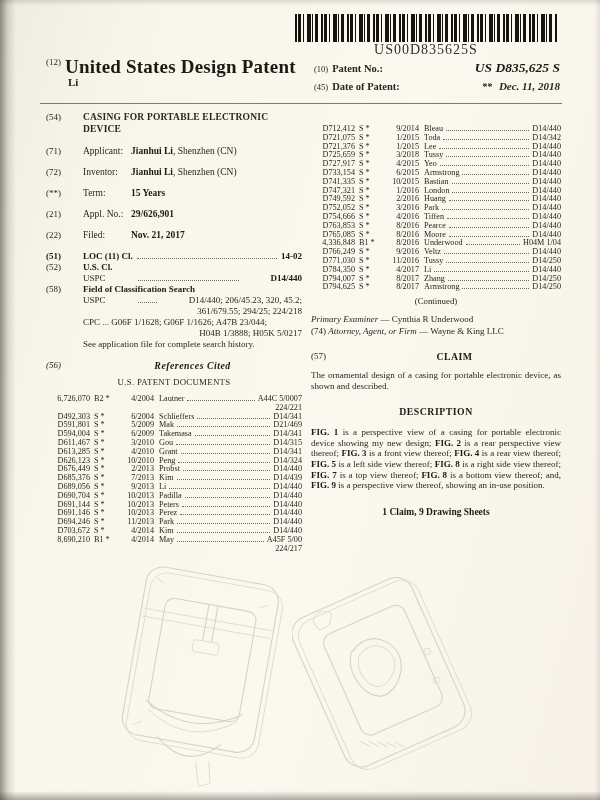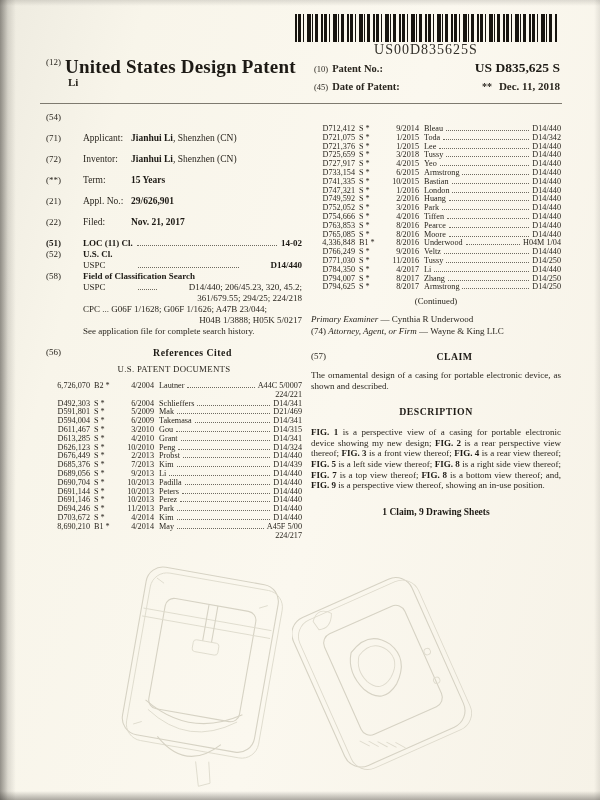--- a/index.html
+++ b/index.html
@@ -37,21 +37,21 @@
   
   .header{position:absolute;left:46px;top:56px;width:514px;display:flex;}
   .header-left{width:268px;}
   .kind{font-size:9px;vertical-align:8px;}
   .main-title{font-size:19px;font-weight:bold;letter-spacing:.2px;color:#1d1a15;}
   .author{font-size:11px;font-weight:bold;margin-left:22px;margin-top:-2px;}
   .header-right{flex:1;padding-top:4px;}
   .hr-row{display:flex;align-items:baseline;font-size:10.5px;margin-bottom:4px;}
   .hr-num{font-size:8.5px;margin-right:4px;}
   .hr-label{font-weight:bold;font-size:10.5px;}
-  .hr-val{margin-left:auto;font-weight:bold;}
+  .hr-val{margin-left:auto;font-weight:bold;font-style:italic;}
   .patent-no-val{font-size:13.5px;color:#1d1a15;}
   .date-val{font-size:11px;}
   .stars{font-weight:bold;margin-right:7px;font-size:10px;}
   .header-rule{position:absolute;left:40px;top:103px;width:522px;border-top:1.2px solid #7e7a6f;}
 
   
   .col-left{position:absolute;left:46px;top:112px;width:256px;}
   .col-right{position:absolute;left:311px;top:112px;width:250px;}
 
   .sect{display:flex;margin-bottom:11px;}
@@ -128,20 +128,21 @@
         <span class="hr-val date-val"><b class="stars">**</b><b>Dec. 11, 2018</b></span>
       </div>
     </div>
   </div>
   <div class="header-rule"></div>
 
   <div class="col-left">
 
     <div class="sect">
       <span class="num">(54)</span>
+      <span class="p54-title">CASING FOR PORTABLE ELECTRONIC DEVICE</span>
     </div>
 
     <div>
 
         <div class="sect">
           <span class="num">(71)</span>
           <span class="bib-label">Applicant:</span>
           <span class="bib-val"><b>Jianhui Li</b><span>, Shenzhen (CN)</span></span>
         </div>
 
@@ -194,21 +195,21 @@
         <span>USPC</span>
         <span class="lead"></span>
         <span>D14/440; 206/45.23, 320, 45.2;</span>
       </div>
       <div class="right-al">361/679.55; 294/25; 224/218</div>
       <div class="indent">CPC ... G06F 1/1628; G06F 1/1626; A47B 23/044;</div>
       <div class="right-al">H04B 1/3888; H05K 5/0217</div>
       <div class="cls-note">See application file for complete search history.</div>
     </div>
 
-    <div class="sect" style="margin:10px 0 0 0;">
+    <div class="sect" style="margin:10px 0 0 0;font-style:italic;">
       <span class="num">(56)</span>
       <span class="center-bold">References Cited</span>
     </div>
     <div class="refs-sub">U.S. PATENT DOCUMENTS</div>
 
     <div class="ref-table">
 
         <div class="ref-row">
           <span class="rn">6,726,070</span>
           <span class="rc">B2 *</span>

